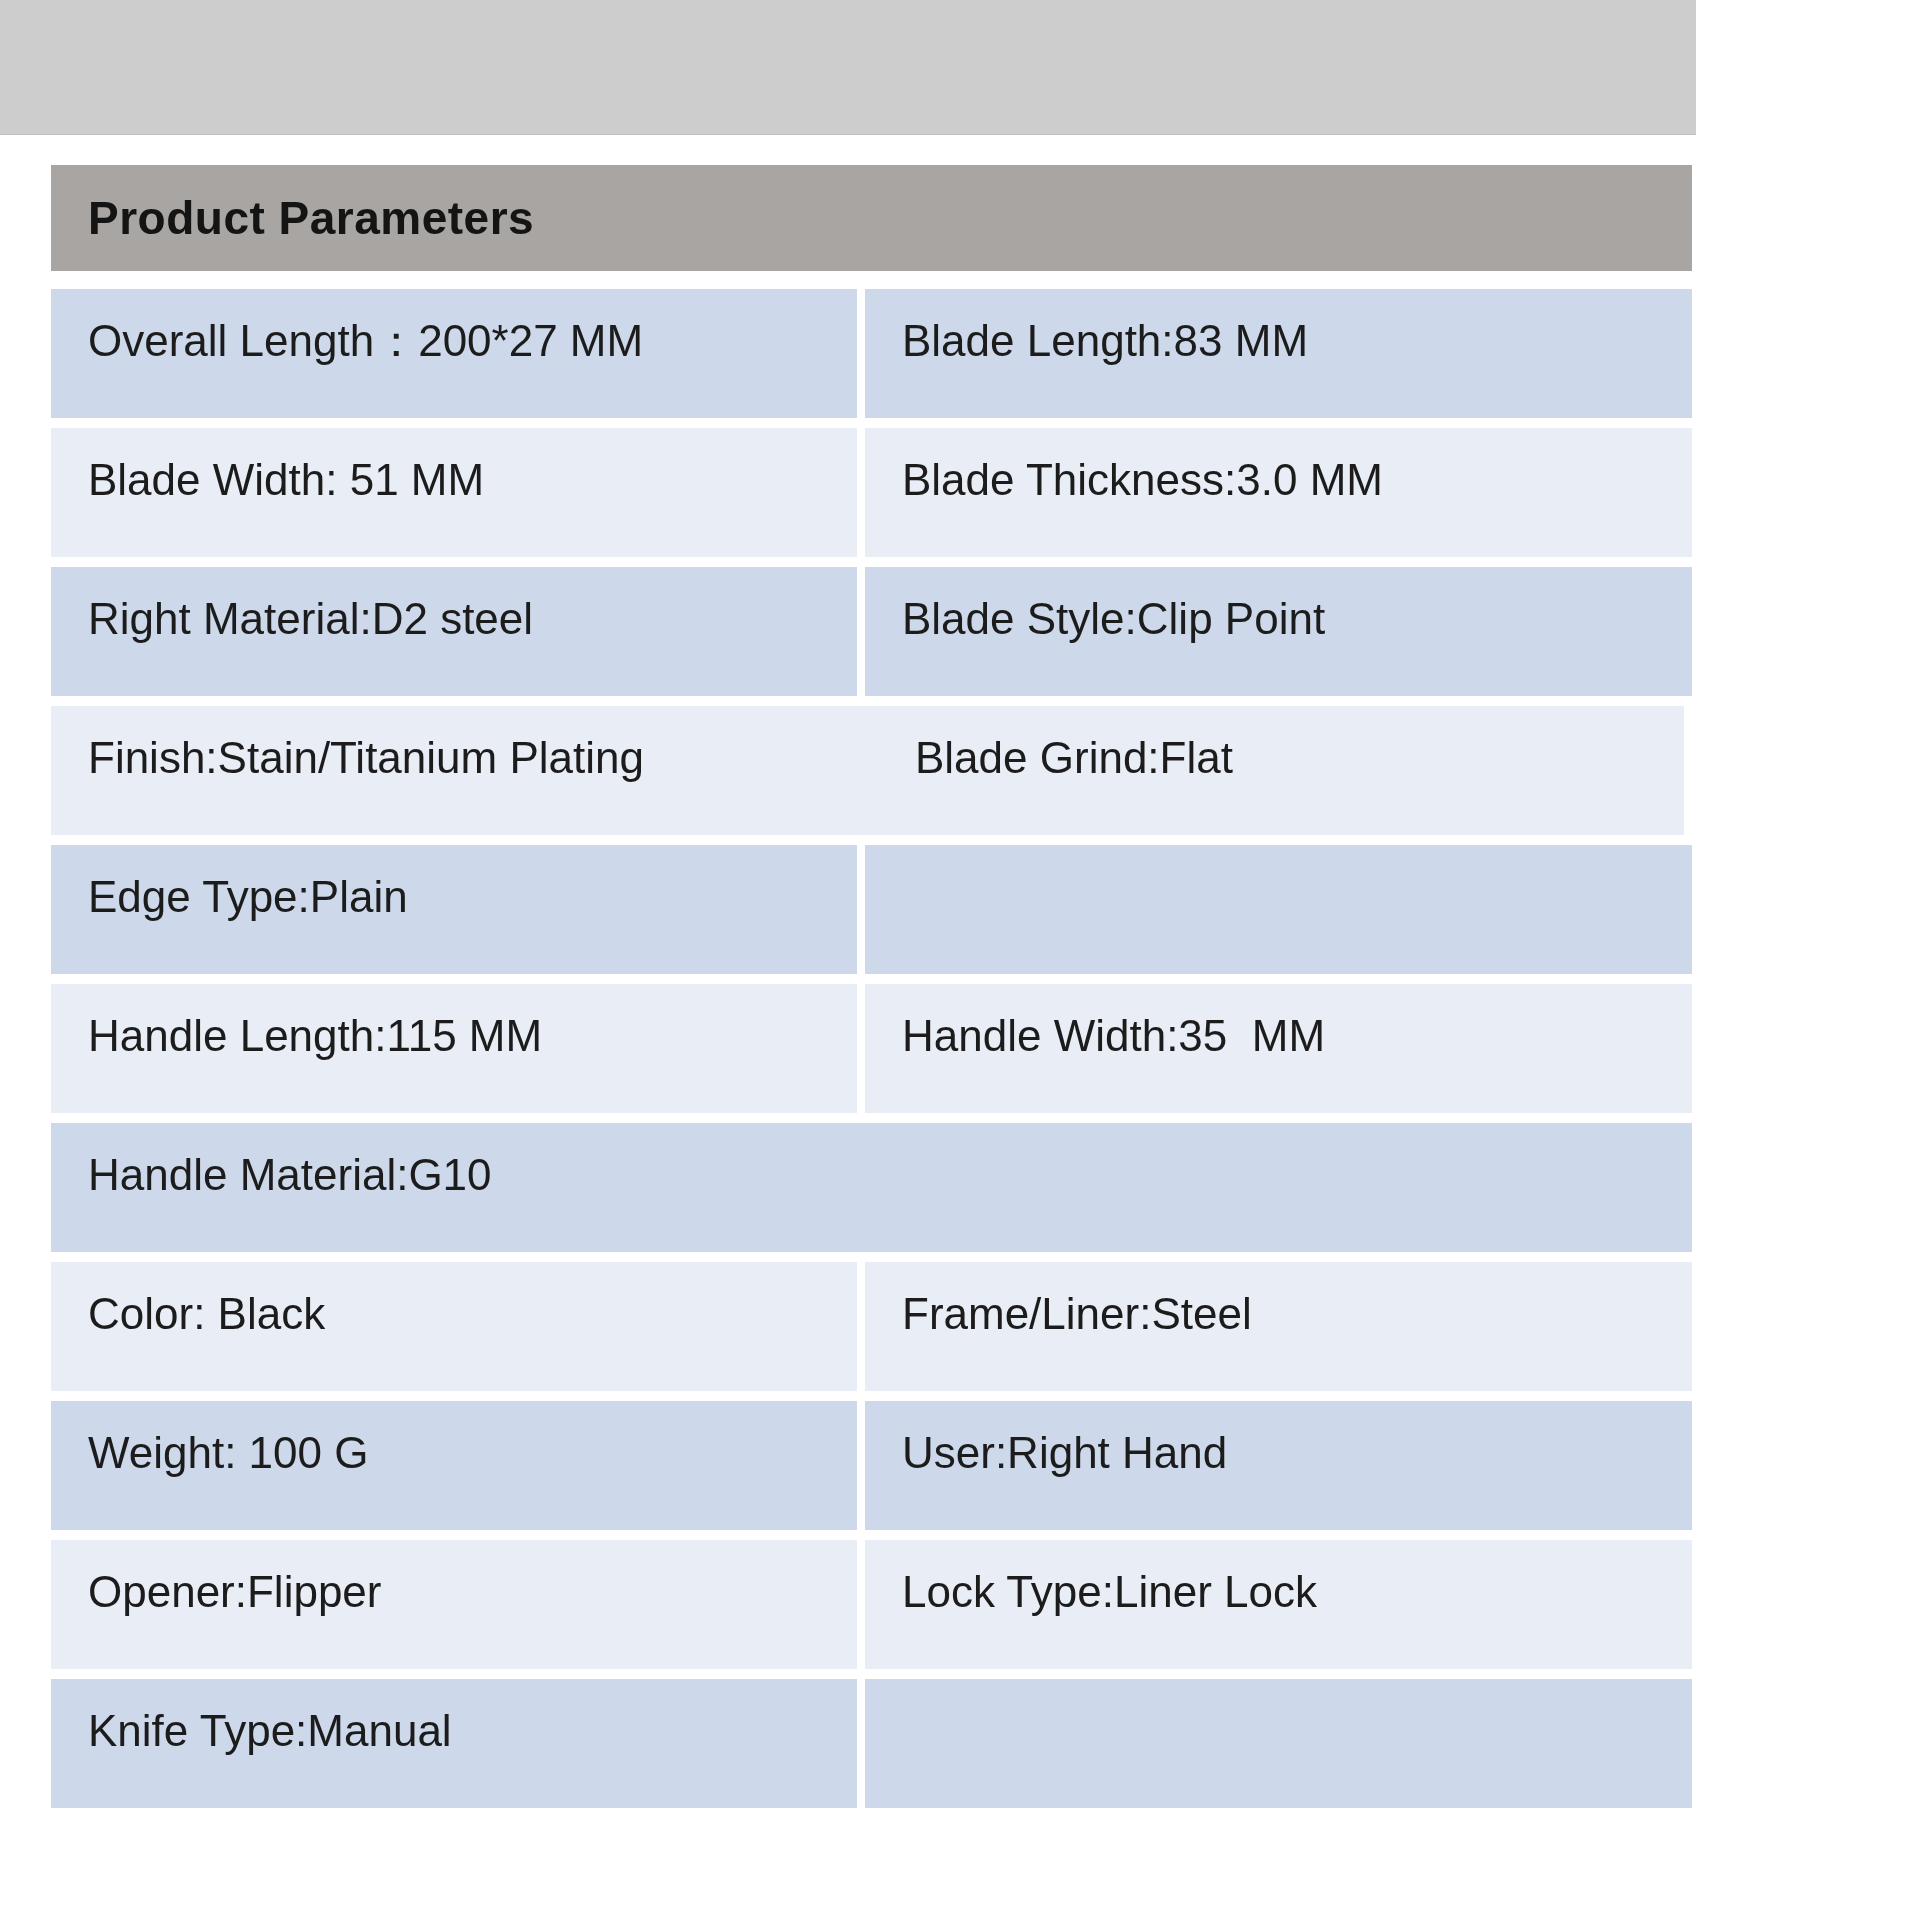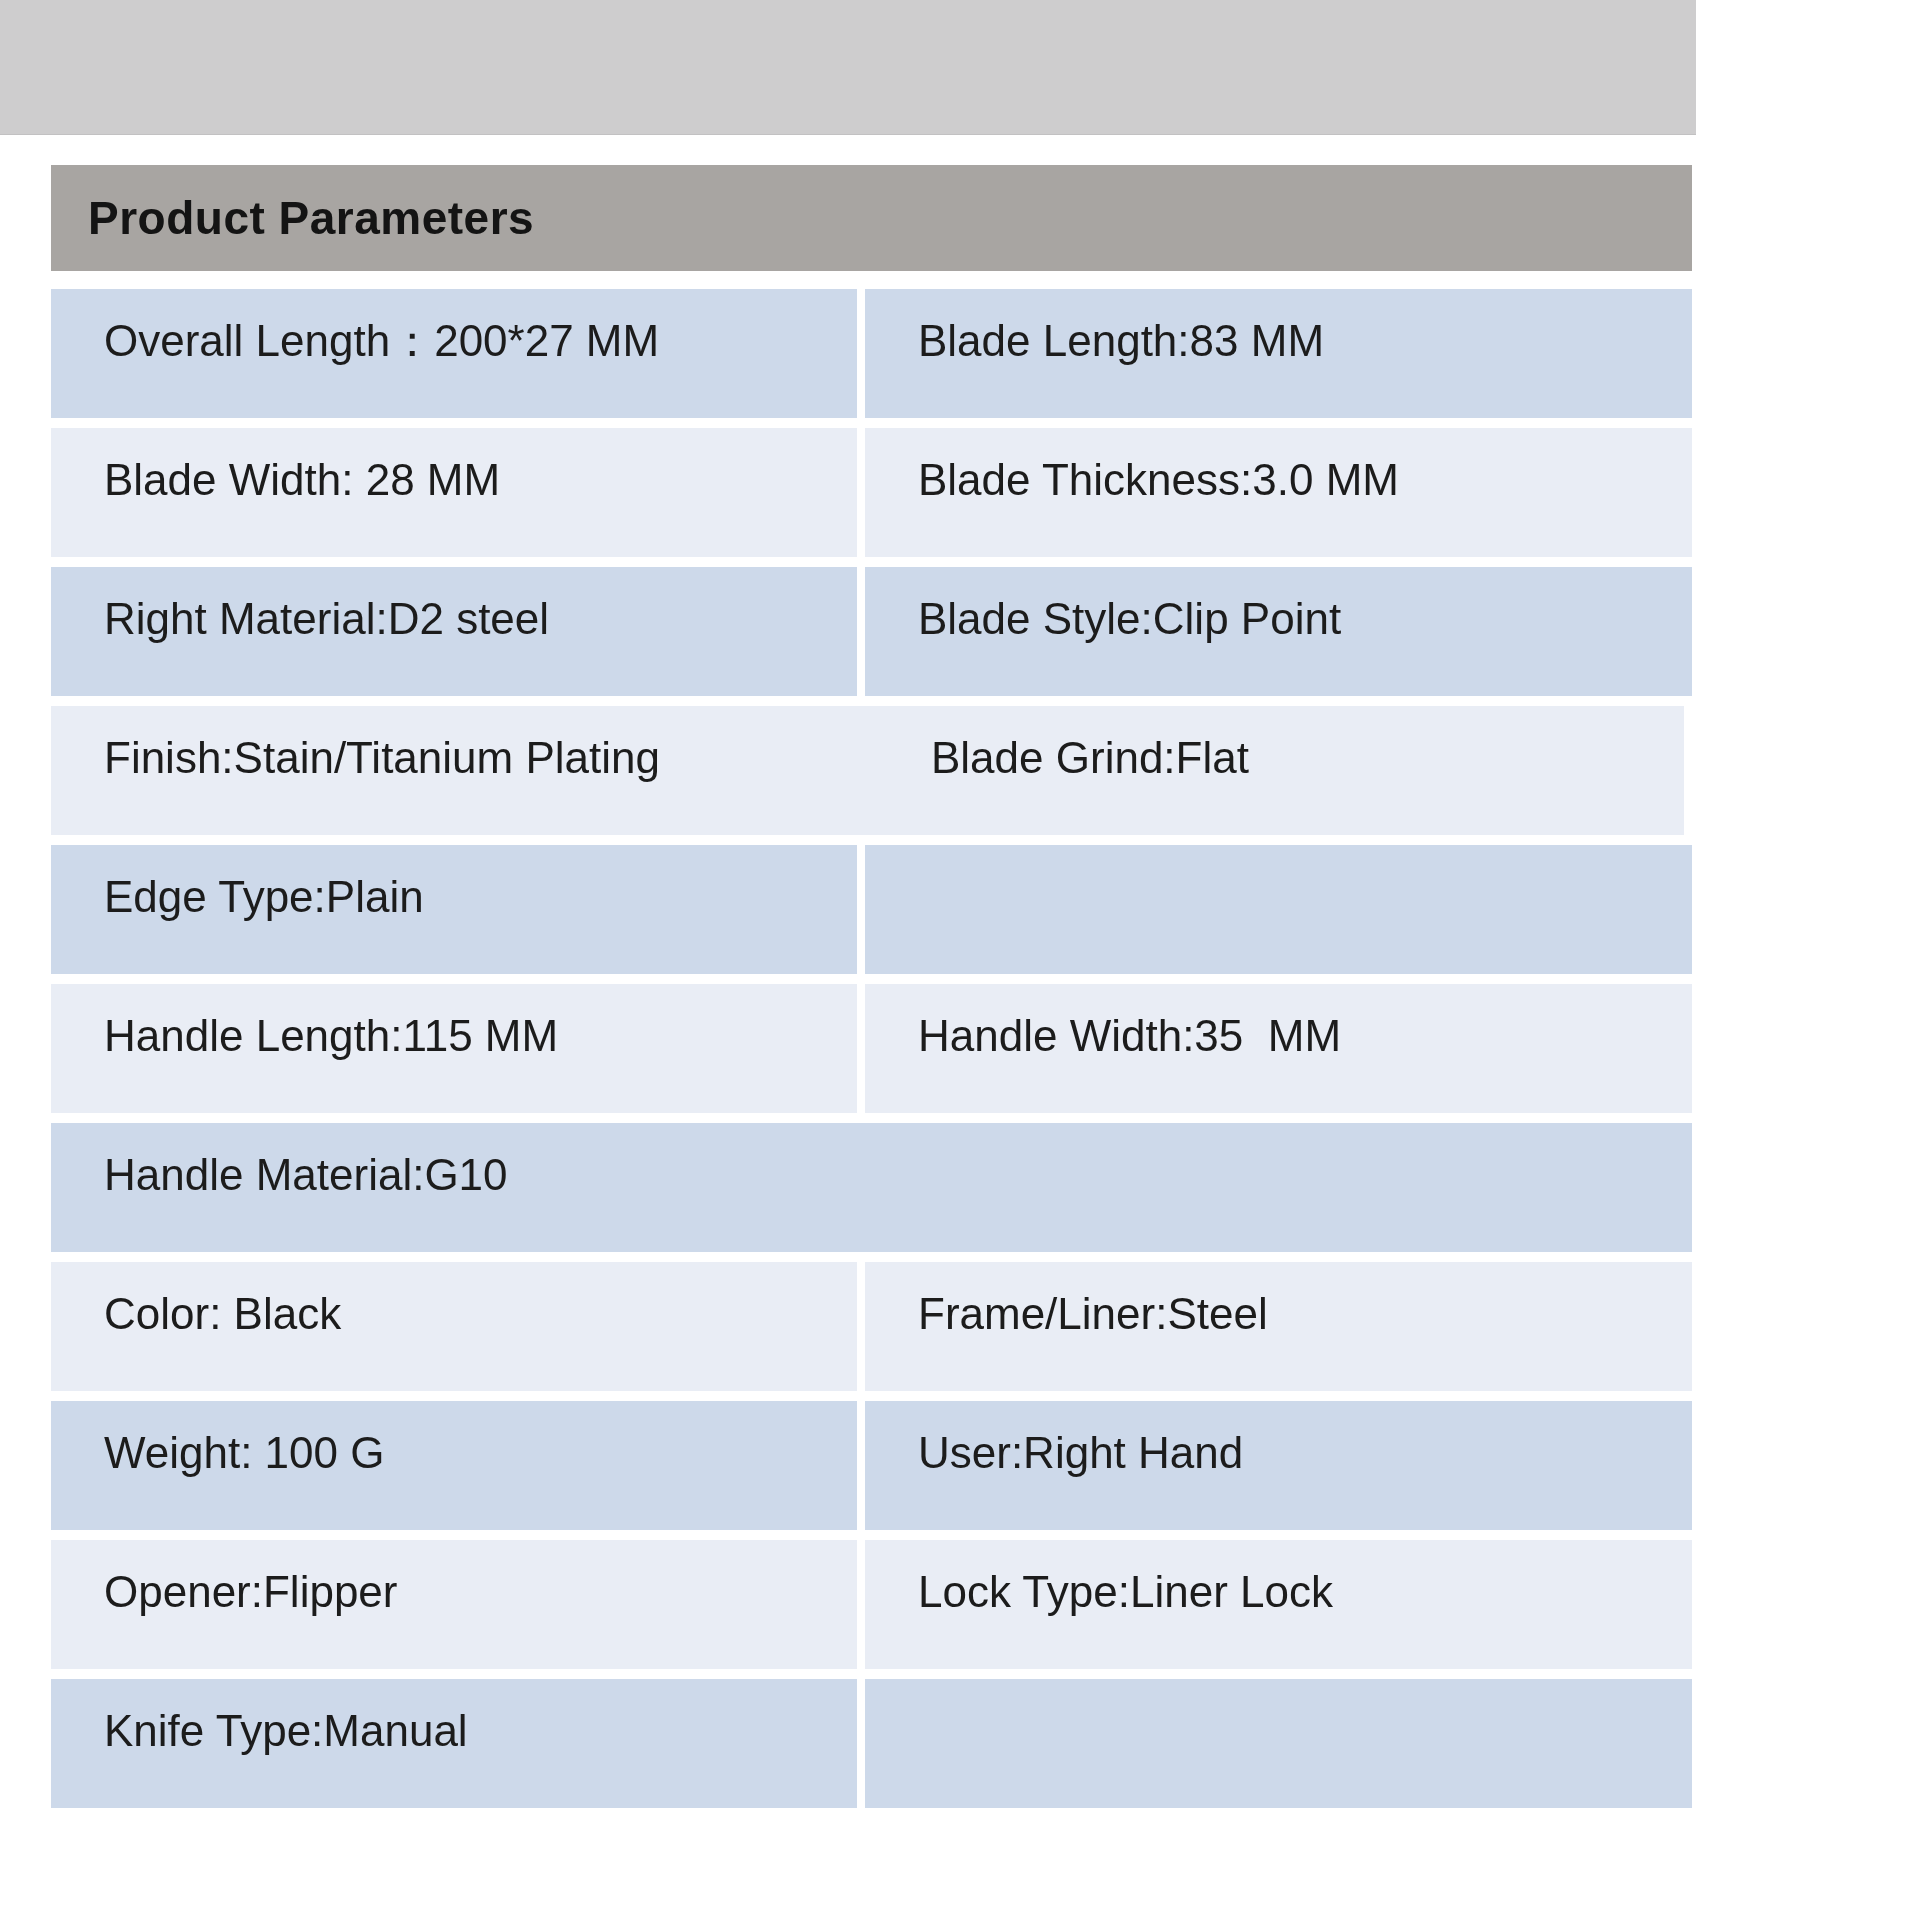--- a/index.html
+++ b/index.html
@@ -46,21 +46,21 @@
     display: flex;
     flex-direction: column;
   }
   .row {
     display: flex;
     height: 129px;
     margin-bottom: 10px;
   }
   .cell {
     box-sizing: border-box;
-    padding: 26px 24px 0 53px;
+    padding: 26px 24px 0 37px;
     font-size: 44px;
     line-height: 1.16;
     color: #1c1c1c;
     white-space: pre-wrap;
     overflow: hidden;
   }
   .cell.left {
     width: 806px;
     margin-right: 8px;
   }
@@ -79,21 +79,21 @@
   <div class="panel-header">
     <span>Product Parameters</span>
   </div>
 
   <div class="param-table">
     <div class="row">
       <div class="cell left">Overall Length：200*27 MM</div>
       <div class="cell right">Blade Length:83 MM</div>
     </div>
     <div class="row">
-      <div class="cell left">Blade Width: 28 MM</div>
+      <div class="cell left">Blade Width: 51 MM</div>
       <div class="cell right">Blade Thickness:3.0 MM</div>
     </div>
     <div class="row">
       <div class="cell left">Right Material:D2 steel</div>
       <div class="cell right">Blade Style:Clip Point</div>
     </div>
     <div class="row">
       <div class="cell right">Finish:Stain/Titanium Plating</div>
       <div class="cell left">Blade Grind:Flat</div>
     </div>

